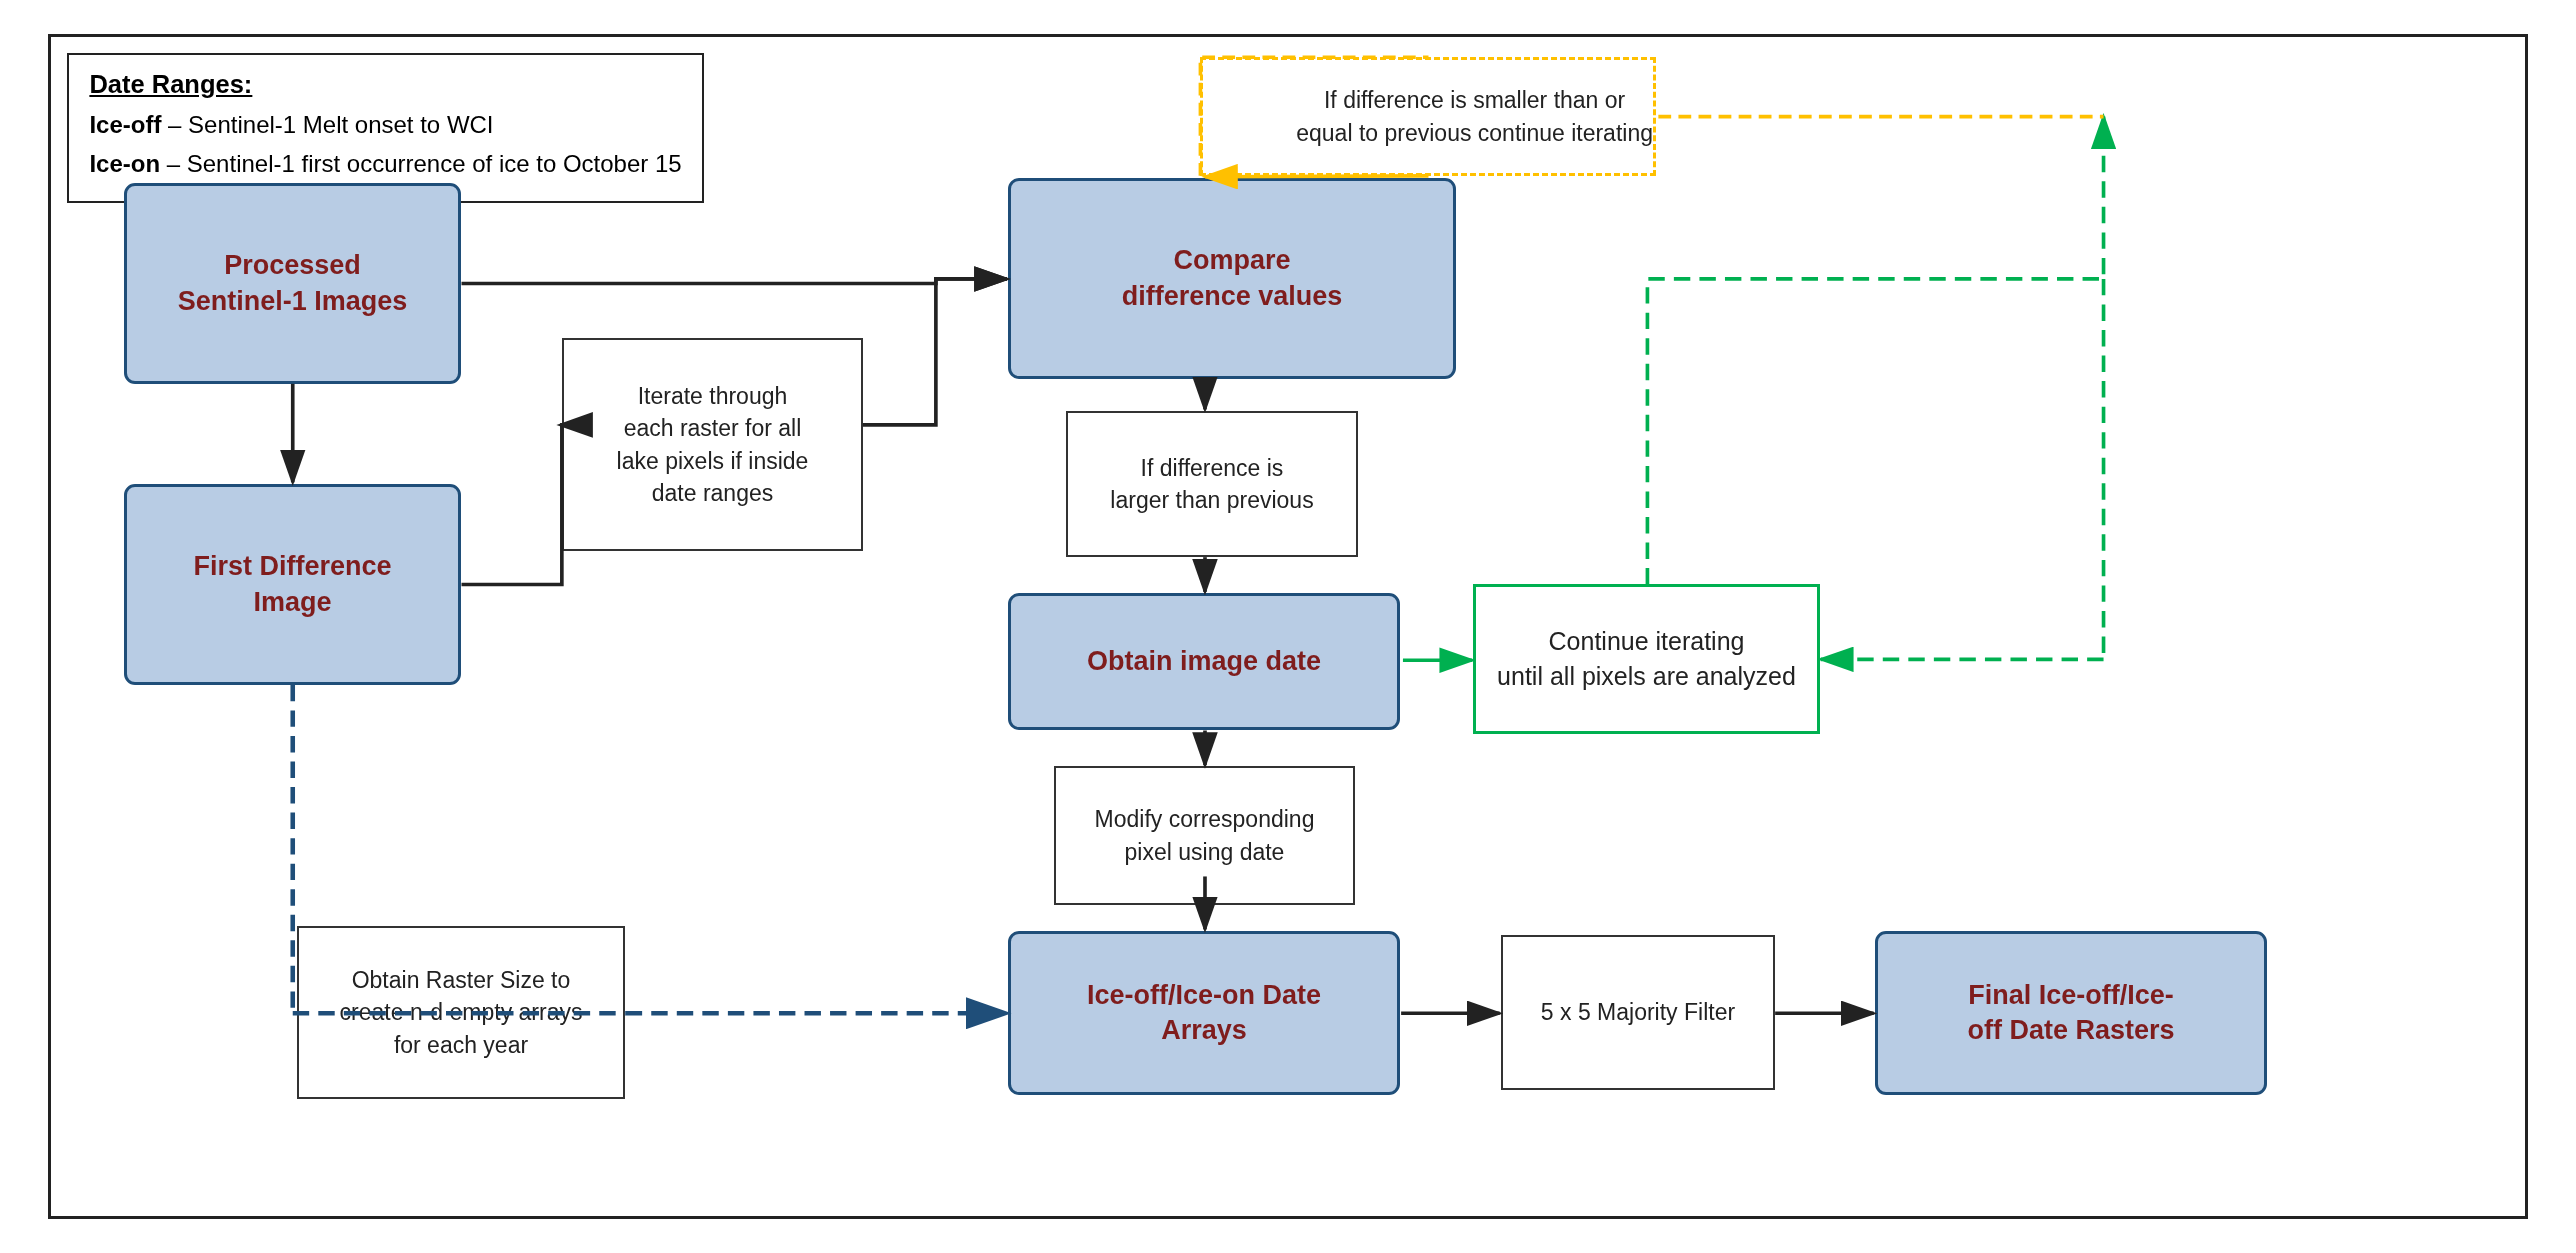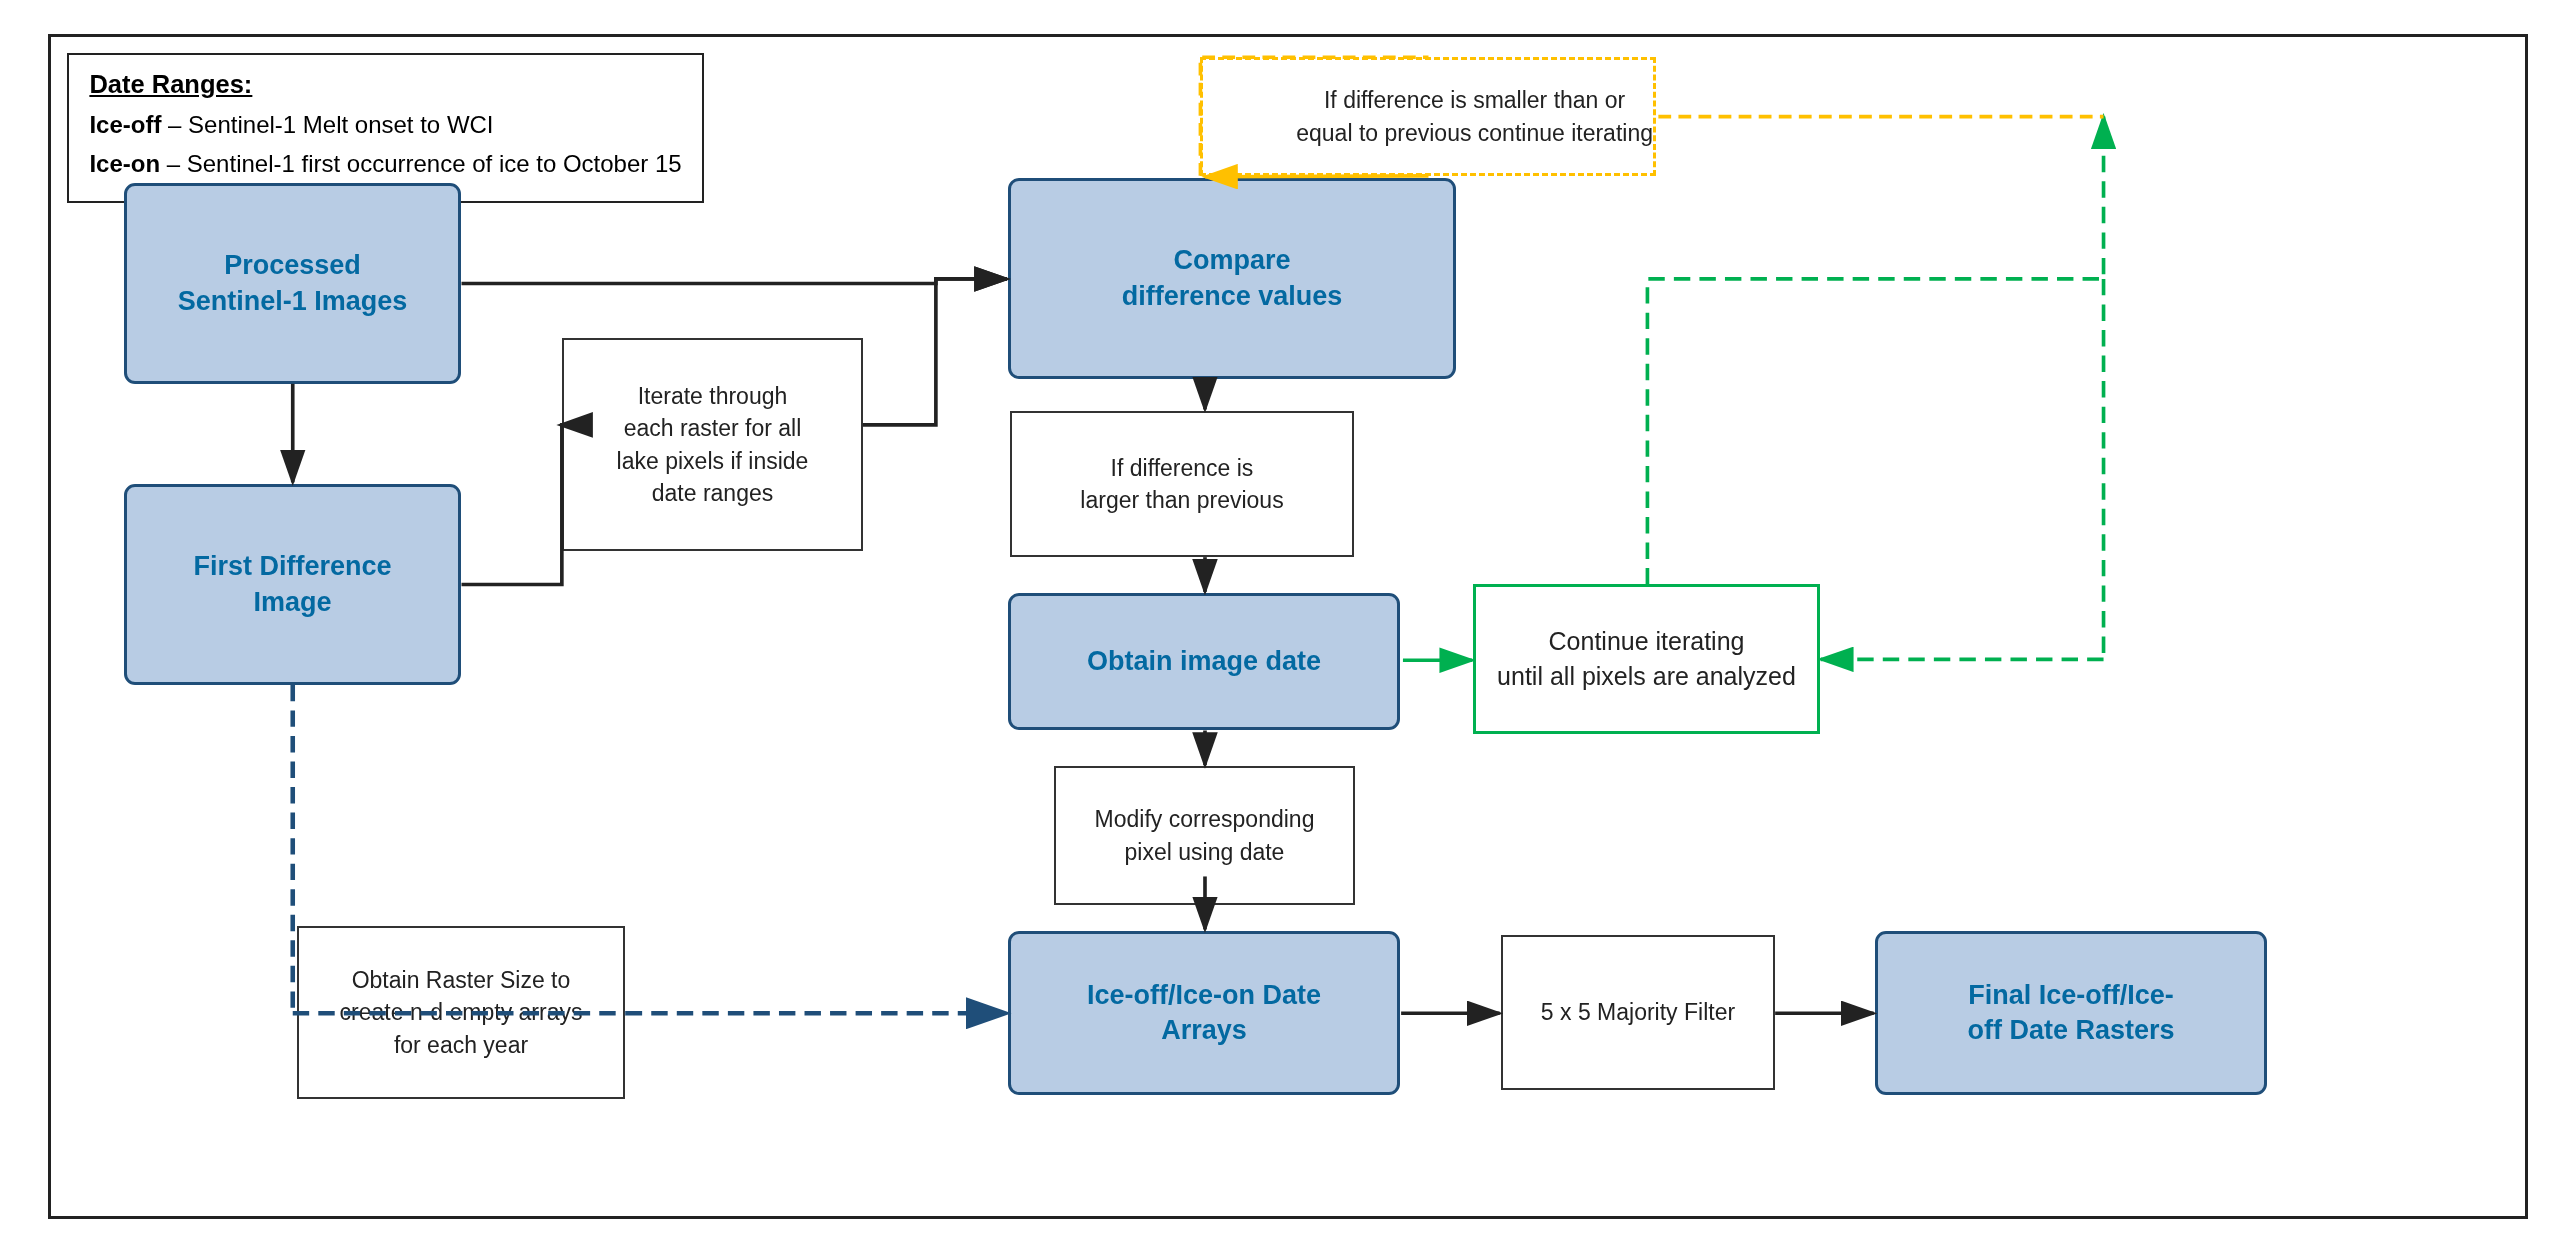--- a/index.html
+++ b/index.html
@@ -47,21 +47,21 @@
     .box-blue {
       background: #b8cce4;
       border: 3.6px solid #1f4e79;
       border-radius: 11px;
       display: flex;
       align-items: center;
       justify-content: center;
       text-align: center;
       font-size: 27px;
       font-weight: bold;
-      color: #0369a1;
+      color: #7f1d1d;
       line-height: 1.3;
       position: absolute;
     }
     
     .box-white {
       background: #fff;
       border: 2.7px solid #333;
       display: flex;
       align-items: center;
       justify-content: center;
@@ -138,21 +138,21 @@
   </div>
 
   <div class="box-blue" style="left:957px; top:141px; width:448px; height:201px;">
     <span>Compare<br>difference values</span>
   </div>
 
   <div class="box-yellow-dashed" style="left:1149px; top:20px; width:456px; height:119px;">
     <span>If difference is smaller than or<br>equal to previous continue iterating</span>
   </div>
 
-  <div class="box-white" style="left:959px; top:374px; width:344px; height:146px;">
+  <div class="box-white" style="left:1015px; top:374px; width:292px; height:146px;">
     <span>If difference is<br>larger than previous</span>
   </div>
 
   <div class="box-blue" style="left:957px; top:556px; width:392px; height:137px;">
     <span>Obtain image date</span>
   </div>
 
   <div class="box-green" style="left:1422px; top:547px; width:347px; height:150px;">
     <span>Continue iterating<br>until all pixels are analyzed</span>
   </div>

